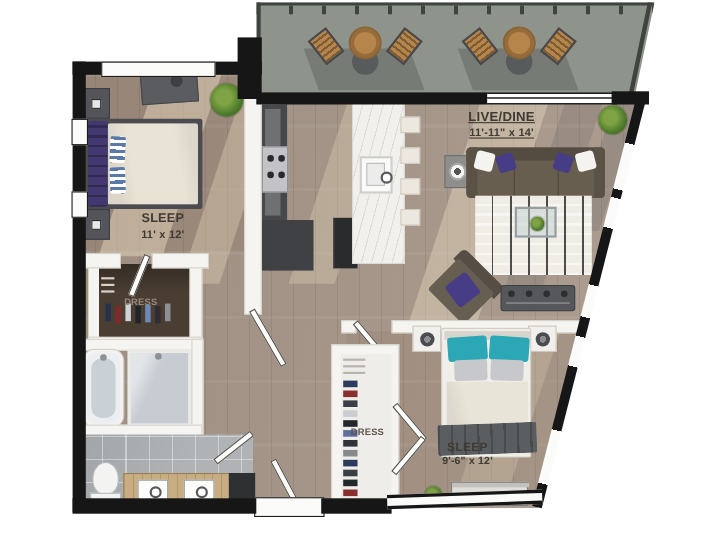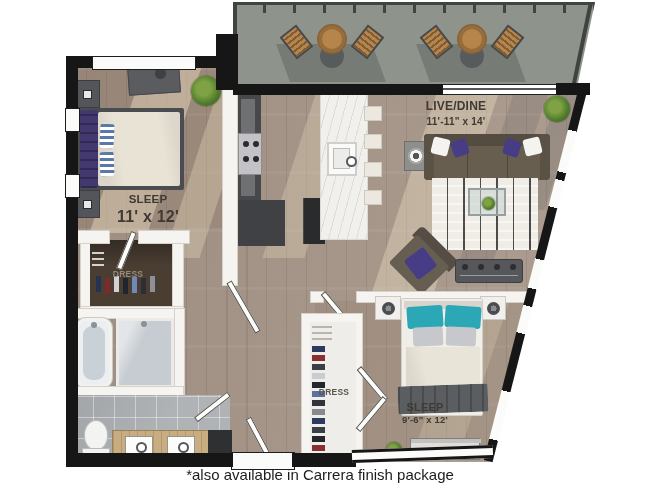--- a/index.html
+++ b/index.html
@@ -219,23 +219,23 @@
     <div class="plant" style="left:386px;top:442px;width:16px;height:17px;"></div>
     <div class="a" style="left:410px;top:438px;width:70px;height:22px;background:#e0deda;border:1px solid #7e7e7c;">
       <div class="a" style="left:0;top:0;width:70px;height:4px;background:#c3c1bd;"></div>
       <div class="a" style="left:4px;top:9px;width:62px;height:1px;background:#8d8d8b;"></div>
       <div class="a" style="left:4px;top:15px;width:62px;height:1px;background:#8d8d8b;"></div>
       <div class="a" style="left:10px;top:11px;width:4px;height:2px;background:#3e3e40;box-shadow:14px 0 0 #3e3e40,28px 0 0 #3e3e40,42px 0 0 #3e3e40;"></div>
     </div>
 
     <div class="lbl" style="left:106px;top:192px;width:84px;">
       <div style="font-size:11.5px;">SLEEP</div>
-      <div class="dim" style="font-size:16px;">11' x 12'</div>
-    </div>
-    <div class="lbl" style="left:394px;top:99px;width:124px;">
+      <div class="dim" style="font-size:10px;">11' x 12'</div>
+    </div>
+    <div class="lbl" style="left:394px;top:99px;width:124px;text-decoration:underline;">
       <div style="font-size:12px;">LIVE/DINE</div>
       <div class="dim" style="font-size:10px;">11'-11" x 14'</div>
     </div>
     <div class="lbl" style="left:385px;top:400px;width:80px;">
       <div style="font-size:11px;">SLEEP</div>
       <div class="dim" style="font-size:9.5px;">9'-6" x 12'</div>
     </div>
   </div>
 
   <div class="wall" style="left:66px;top:56px;width:12px;height:410px;"></div>
@@ -251,14 +251,13 @@
   <div class="wall" style="left:556px;top:83px;width:34px;height:12px;"></div>
 
   <div class="a" style="left:579px;top:87px;width:9px;height:386px;transform-origin:50% 0;transform:rotate(14.3deg);
        background:linear-gradient(to bottom,#161616 0 45px,#fbfbf9 45px 88px,#161616 88px 96px,#fbfbf9 96px 124px,#161616 124px 178px,#fbfbf9 178px 208px,#161616 208px 226px,#fbfbf9 226px 254px,#161616 254px 314px,#fbfbf9 314px 364px,#161616 364px 386px);"></div>
 
   <div class="window" style="left:231px;top:452px;width:62px;height:16px;"></div>
   <div class="wall" style="left:66px;top:453px;width:167px;height:14px;"></div>
   <div class="wall" style="left:292px;top:453px;width:64px;height:14px;"></div>
   <div class="a" style="left:352px;top:450px;width:141px;height:13px;background:#fbfbf9;border-top:3px solid #161616;border-bottom:3px solid #161616;transform-origin:0 50%;transform:rotate(-2deg);"></div>
 
-  <div class="caption">*also available in Carrera  finish package</div>
 </div>
 
 </body></html>

